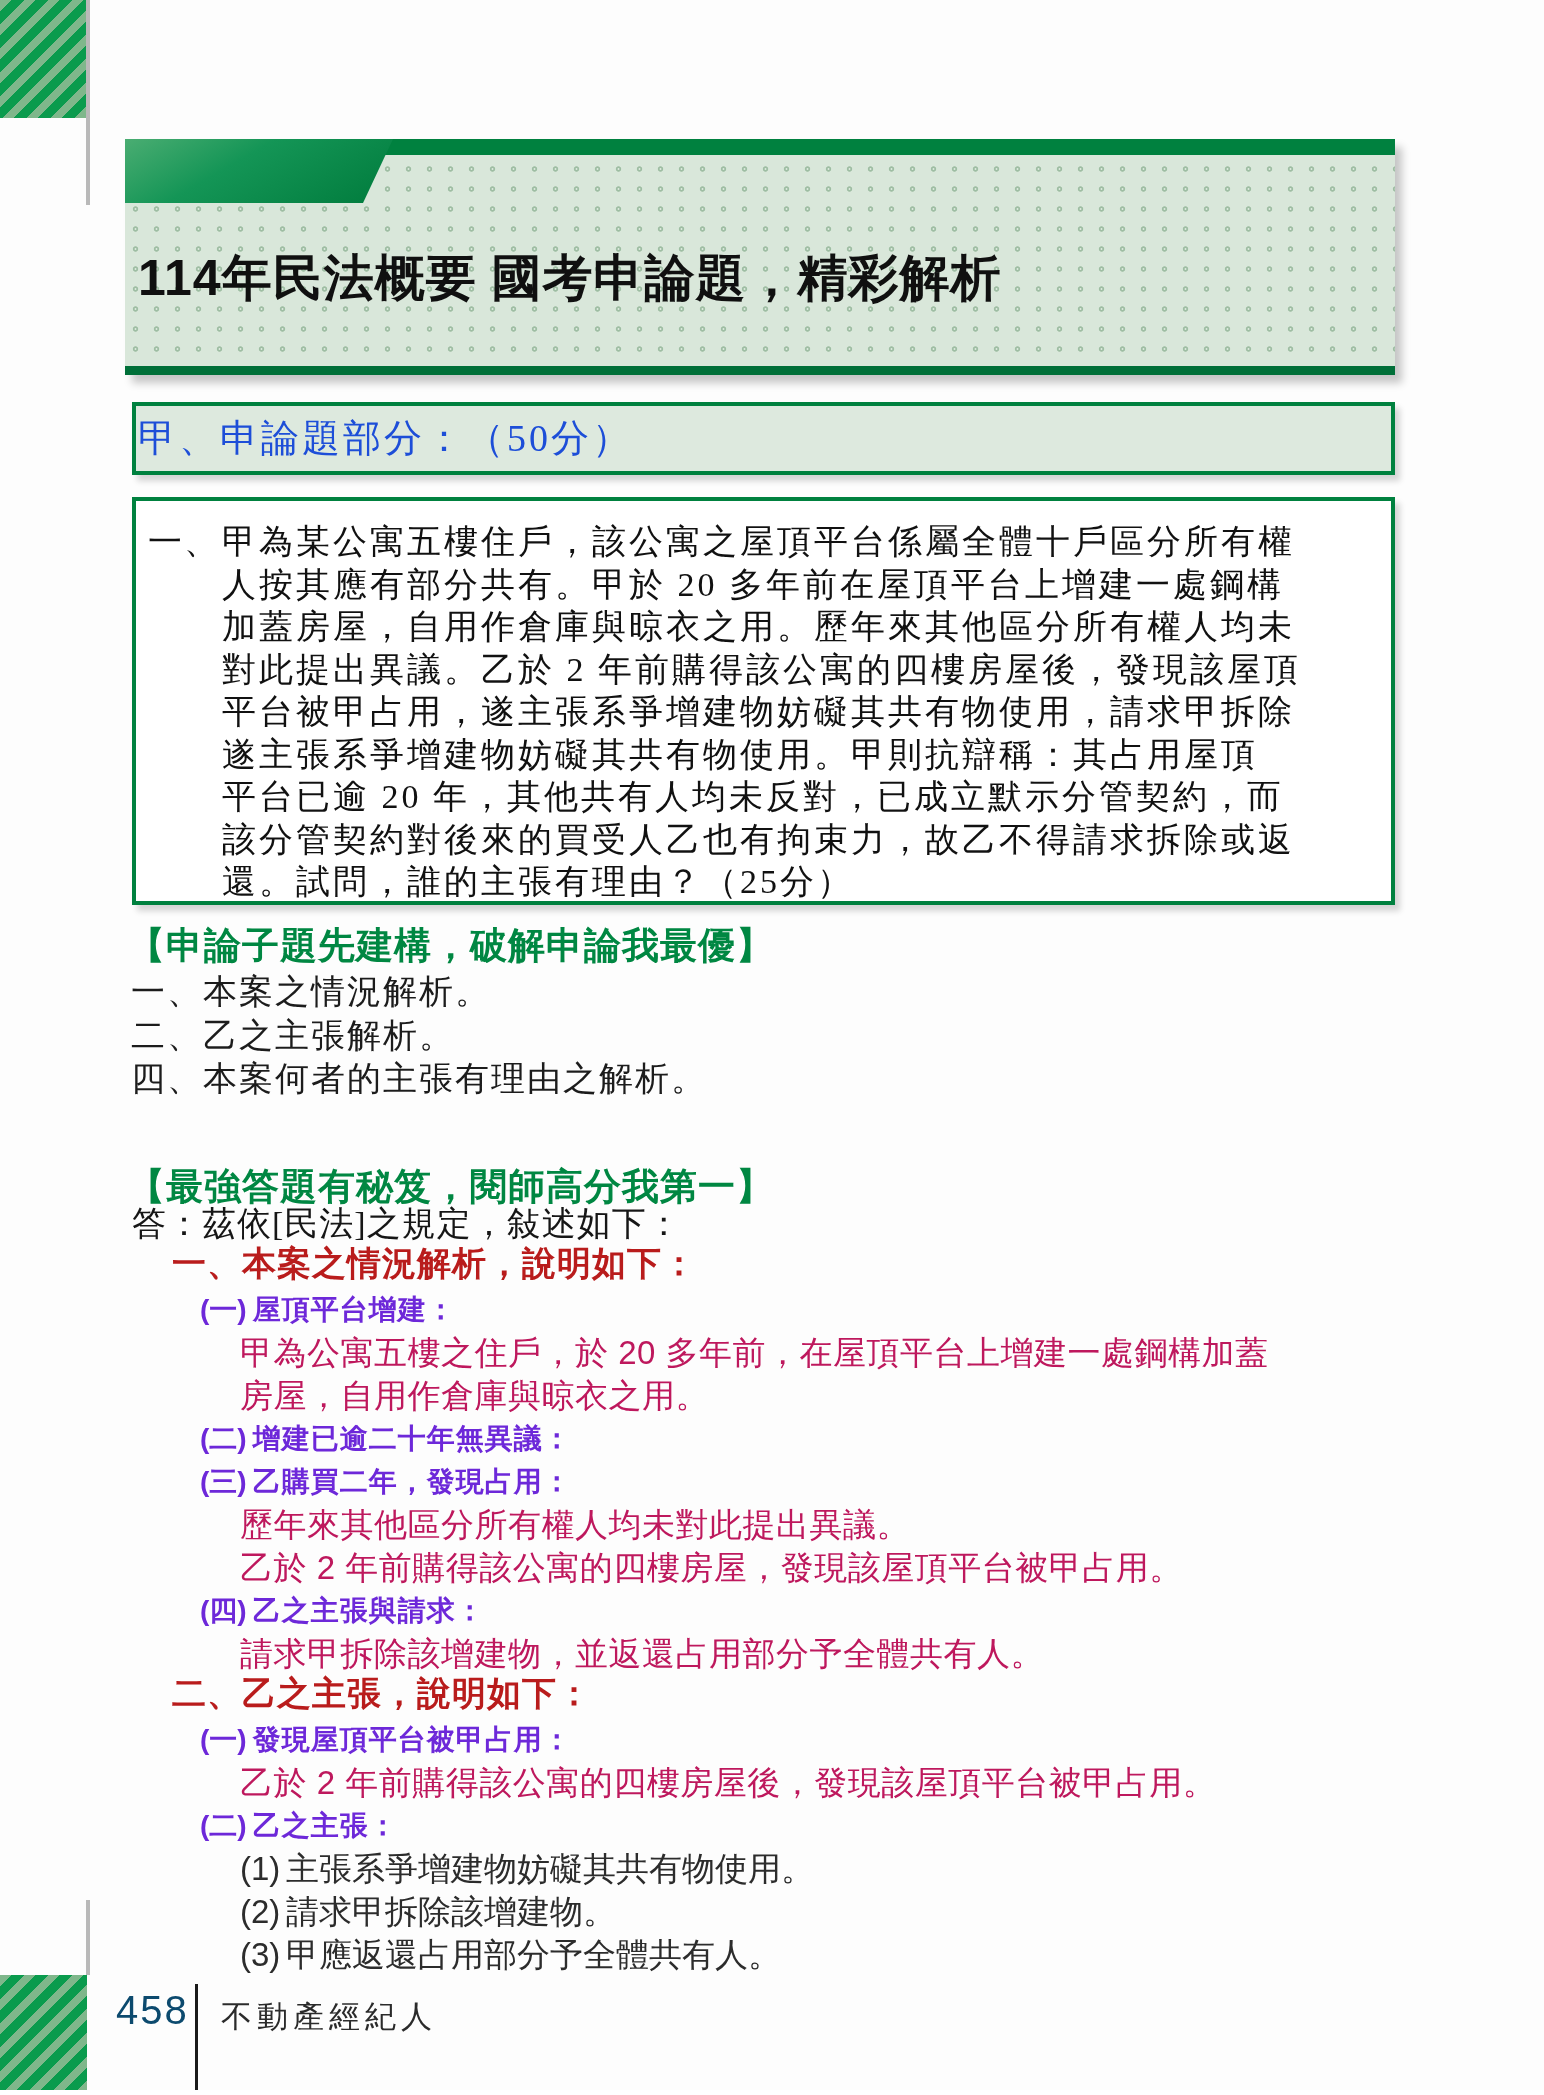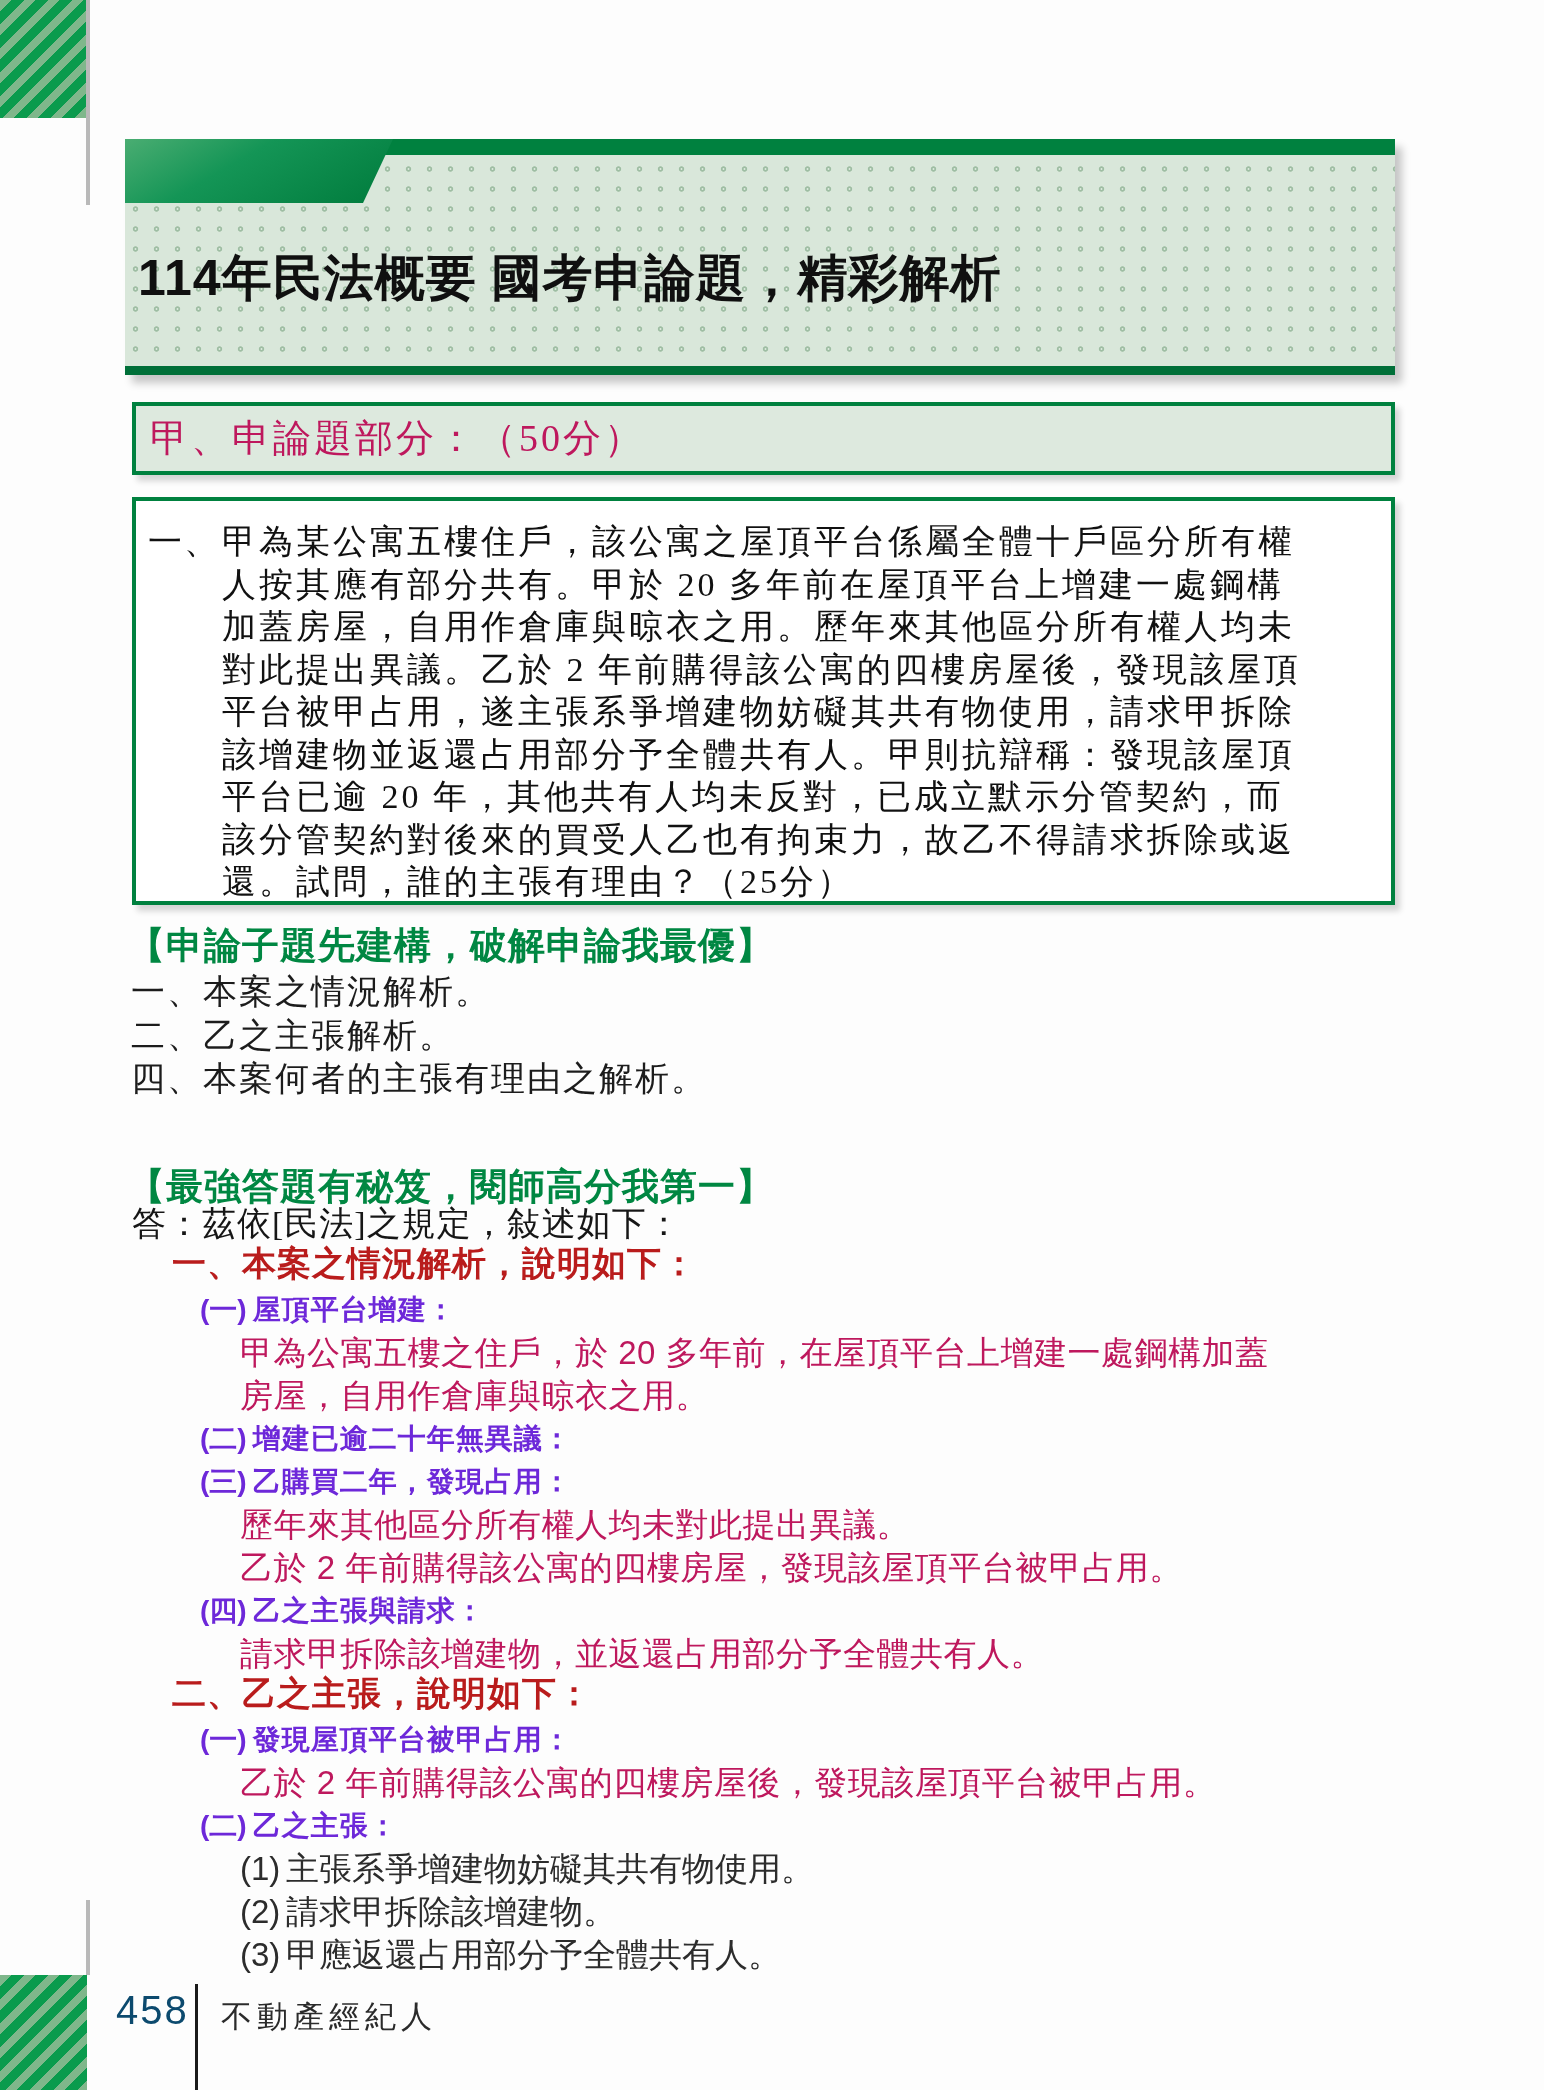--- a/index.html
+++ b/index.html
@@ -53,23 +53,23 @@
   }
 
   
   .section-box {
     position:absolute; left:132px; top:402px; width:1263px; height:73px;
     background:#dde9de; border:4px solid #00813f;
     box-shadow:5px 6px 6px rgba(0,0,0,0.16);
     display:flex; align-items:center;
   }
   .section-box-label {
-    padding-left:14px;
-    font-family:"Liberation Serif", serif;
-    font-size:38px; letter-spacing:3px; color:#be185d;
+    padding-left:2px;
+    font-family:"Liberation Serif", serif;
+    font-size:38px; letter-spacing:3px; color:#1d4ed8;
     white-space:nowrap;
   }
 
   
   .question-box {
     position:absolute; left:132px; top:497px; width:1263px; height:408px;
     background:#ffffff; border:4px solid #00813f;
     box-shadow:5px 6px 6px rgba(0,0,0,0.16);
     padding:20px 10px 0 12px;
   }
@@ -164,21 +164,21 @@
 
   <div class="question-box">
     <div class="question-inner">
       <div class="q-number">一、</div>
       <div class="q-lines">
         <div class="q-line">甲為某公寓五樓住戶，該公寓之屋頂平台係屬全體十戶區分所有權</div>
         <div class="q-line">人按其應有部分共有。甲於 20 多年前在屋頂平台上增建一處鋼構</div>
         <div class="q-line">加蓋房屋，自用作倉庫與晾衣之用。歷年來其他區分所有權人均未</div>
         <div class="q-line">對此提出異議。乙於 2 年前購得該公寓的四樓房屋後，發現該屋頂</div>
         <div class="q-line">平台被甲占用，遂主張系爭增建物妨礙其共有物使用，請求甲拆除</div>
-        <div class="q-line">該增建物並返還占用部分予全體共有人。甲則抗辯稱：發現該屋頂</div>
+        <div class="q-line">遂主張系爭增建物妨礙其共有物使用。甲則抗辯稱：其占用屋頂</div>
         <div class="q-line">平台已逾 20 年，其他共有人均未反對，已成立默示分管契約，而</div>
         <div class="q-line">該分管契約對後來的買受人乙也有拘束力，故乙不得請求拆除或返</div>
         <div class="q-line">還。試問，誰的主張有理由？（25分）</div>
       </div>
     </div>
   </div>
 
   <div class="green-header outline-header">【申論子題先建構，破解申論我最優】</div>
   <div class="outline-list">
     <div class="outline-item">一、本案之情況解析。</div>

